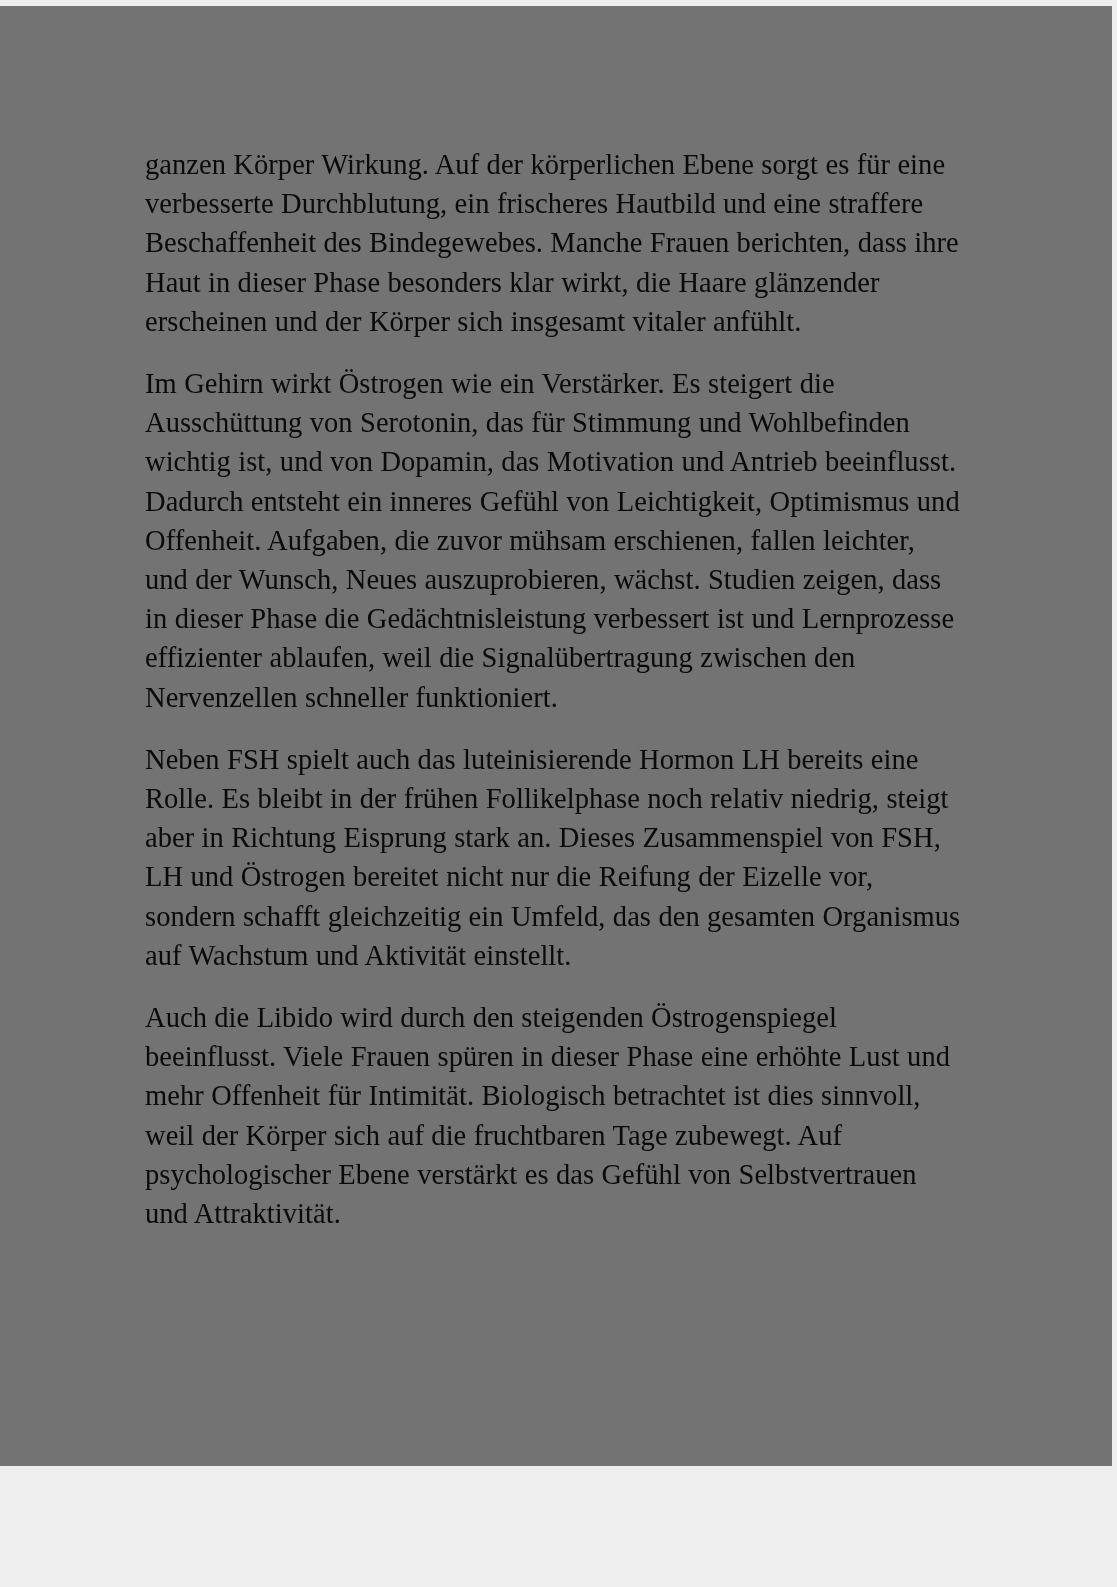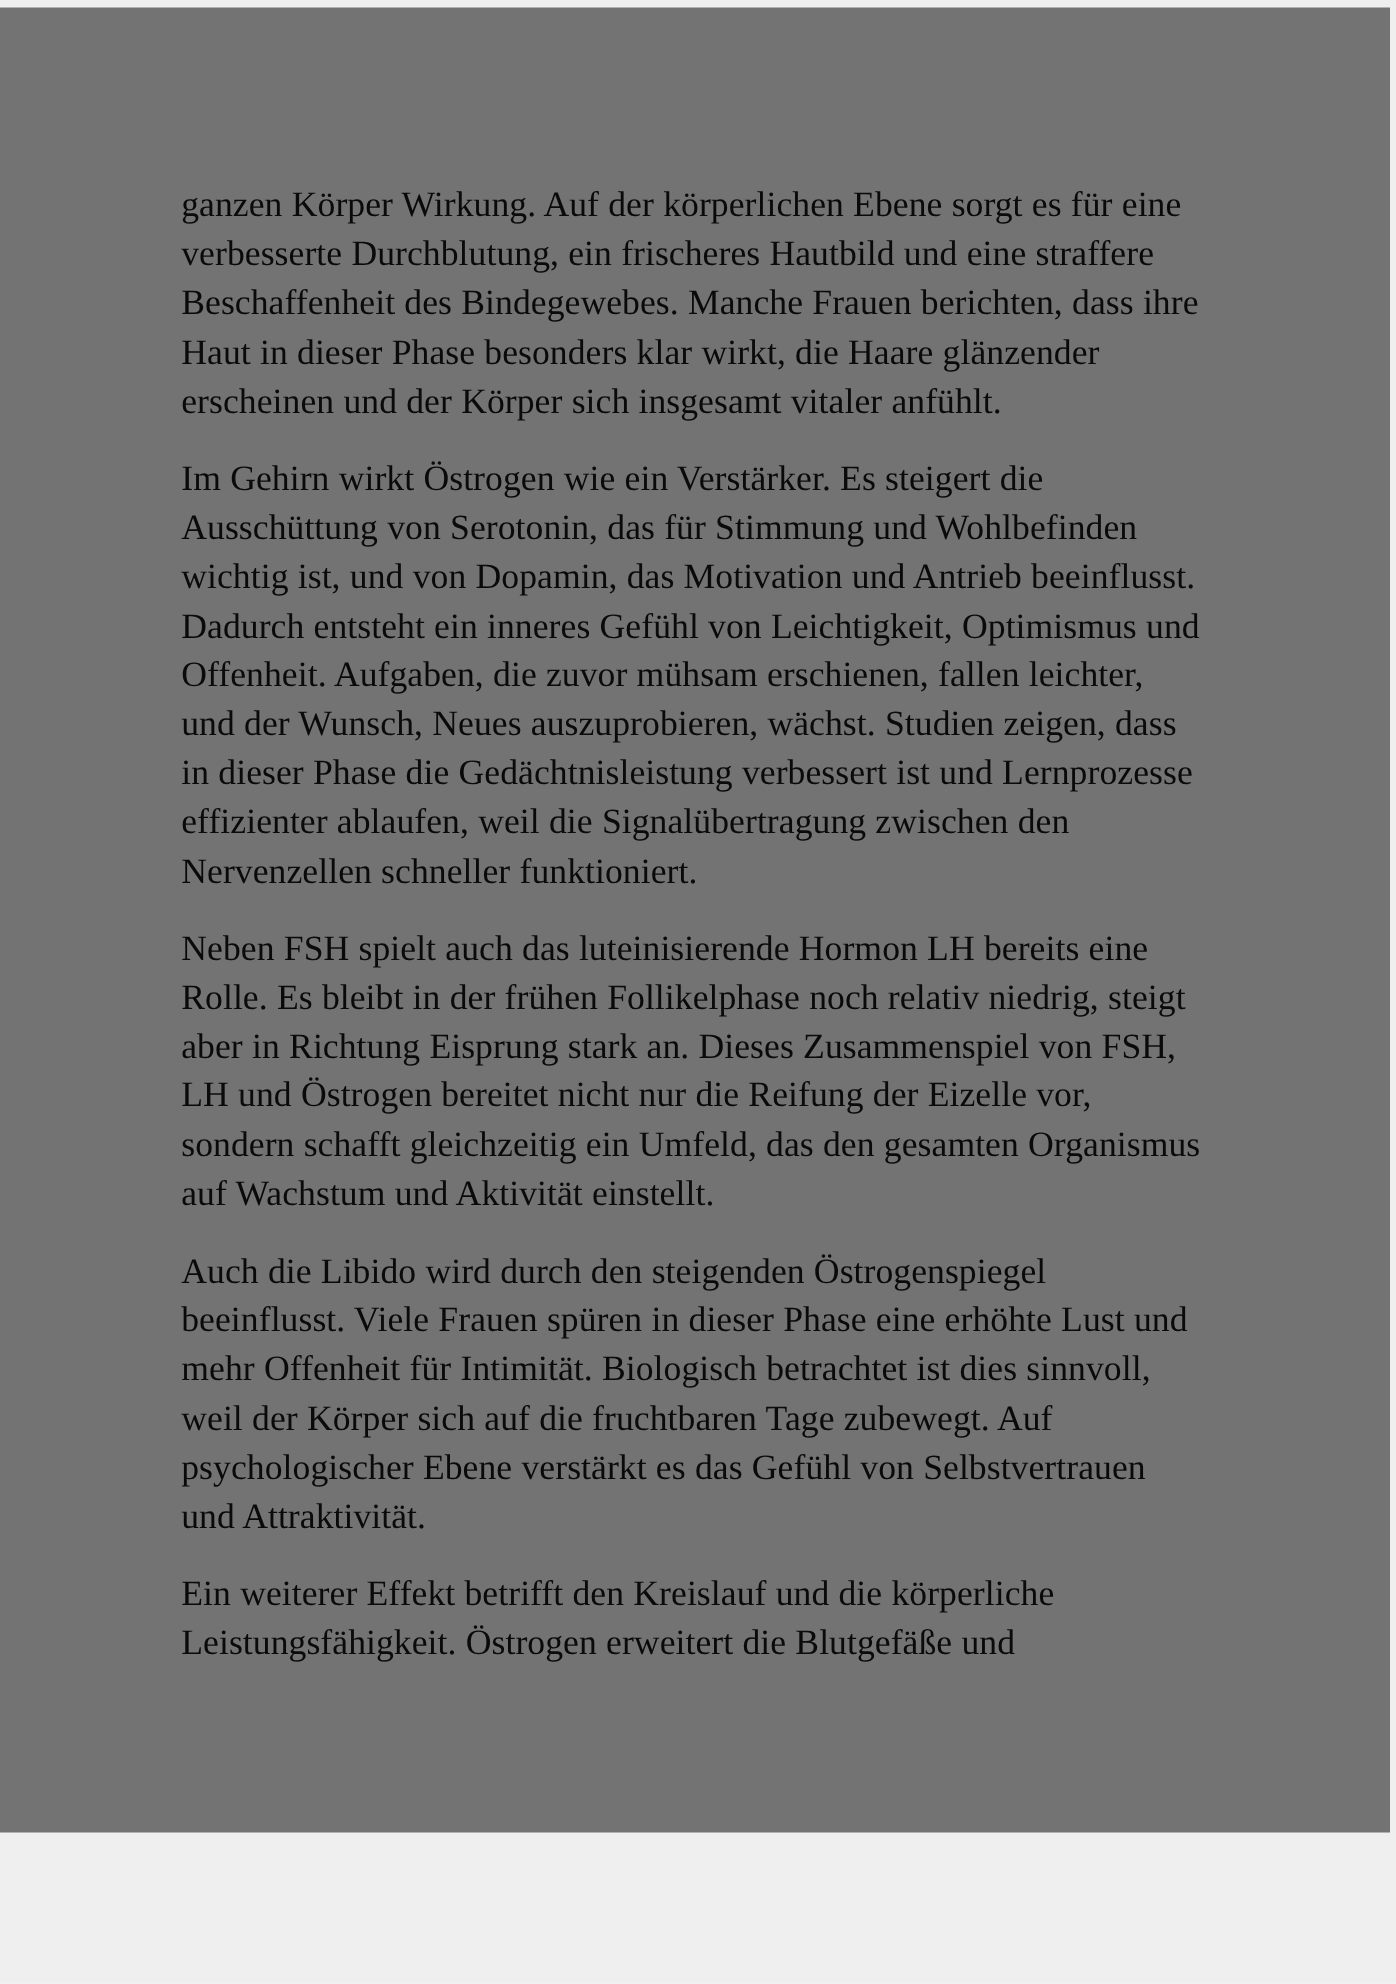--- a/index.html
+++ b/index.html
@@ -67,17 +67,16 @@
     <div class="text-column">
 
       <p class="paragraph">ganzen Körper Wirkung. Auf der körperlichen Ebene sorgt es für eine verbesserte Durchblutung, ein frischeres Hautbild und eine straffere Beschaffenheit des Bindegewebes. Manche Frauen berichten, dass ihre Haut in dieser Phase besonders klar wirkt, die Haare glänzender erscheinen und der Körper sich insgesamt vitaler anfühlt.</p>
 
       <p class="paragraph">Im Gehirn wirkt Östrogen wie ein Verstärker. Es steigert die Ausschüttung von Serotonin, das für Stimmung und Wohlbefinden wichtig ist, und von Dopamin, das Motivation und Antrieb beeinflusst. Dadurch entsteht ein inneres Gefühl von Leichtigkeit, Optimismus und Offenheit. Aufgaben, die zuvor mühsam erschienen, fallen leichter, und der Wunsch, Neues auszuprobieren, wächst. Studien zeigen, dass in dieser Phase die Gedächtnisleistung verbessert ist und Lernprozesse effizienter ablaufen, weil die Signalübertragung zwischen den Nervenzellen schneller funktioniert.</p>
 
       <p class="paragraph">Neben FSH spielt auch das luteinisierende Hormon LH bereits eine Rolle. Es bleibt in der frühen Follikelphase noch relativ niedrig, steigt aber in Richtung Eisprung stark an. Dieses Zusammenspiel von FSH, LH und Östrogen bereitet nicht nur die Reifung der Eizelle vor, sondern schafft gleichzeitig ein Umfeld, das den gesamten Organismus auf Wachstum und Aktivität einstellt.</p>
 
       <p class="paragraph">Auch die Libido wird durch den steigenden Östrogenspiegel beeinflusst. Viele Frauen spüren in dieser Phase eine erhöhte Lust und mehr Offenheit für Intimität. Biologisch betrachtet ist dies sinnvoll, weil der Körper sich auf die fruchtbaren Tage zubewegt. Auf psychologischer Ebene verstärkt es das Gefühl von Selbstvertrauen und Attraktivität.</p>
 
-      <p class="paragraph">Ein weiterer Effekt betrifft den Kreislauf und die körperliche Leistungsfähigkeit. Östrogen erweitert die Blutgefäße und</p>
 
     </div>
   </div>
 </div>
 
 </body></html>

